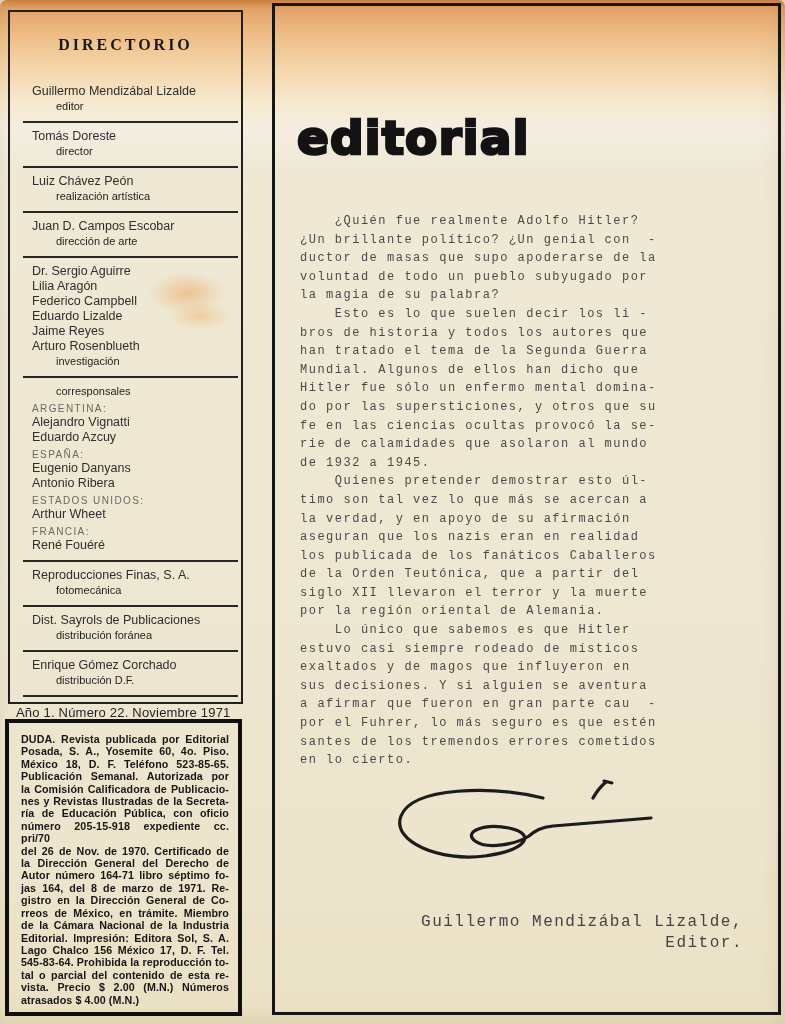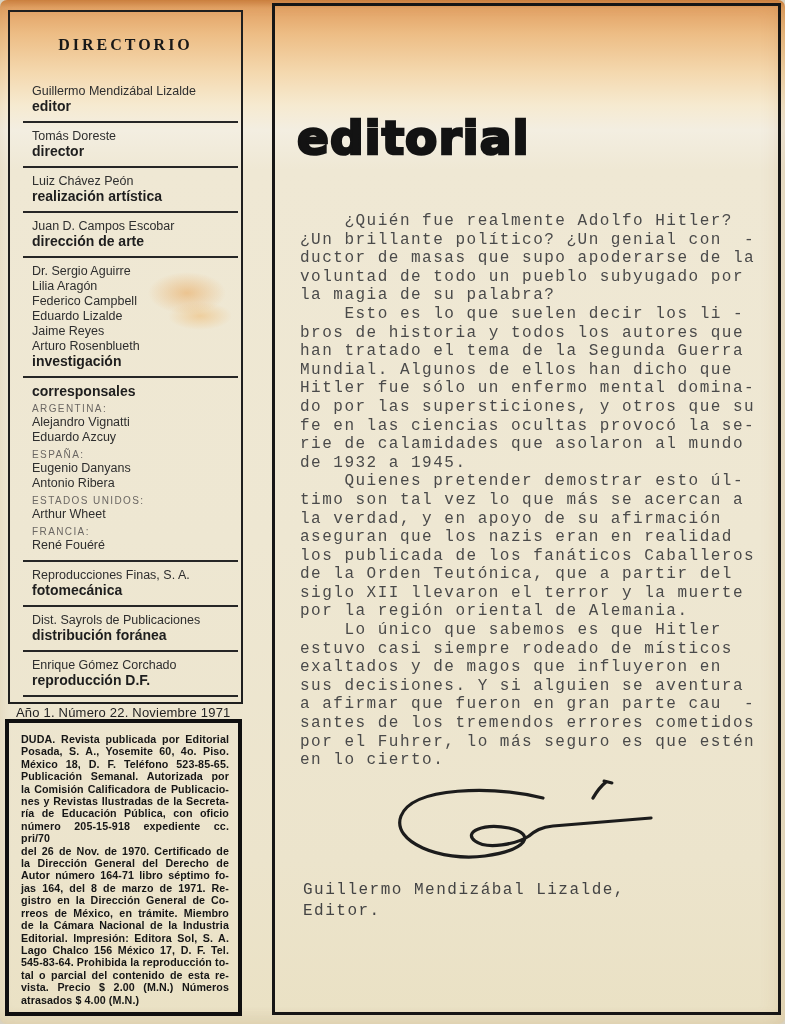--- a/index.html
+++ b/index.html
@@ -32,21 +32,21 @@
     font-size:16px; letter-spacing:3px; color:#181818;
   }
   #dir-list { margin-top:24px; }
   .dir-entry {
     margin-left:13px; margin-right:3px;
     padding:6px 0 7px 9px;
     border-bottom:2px solid #262626;
   }
   .dir-entry:last-of-type { border-bottom:2px solid #262626; }
   .dir-name { font-size:12.5px; line-height:15px; color:#2e2e2e; }
-  .dir-role { font-size:14px; line-height:15px; font-weight:bold; color:#1e1e1e; }
+  .dir-role { font-size:11px; line-height:15px; font-weight:normal; color:#1e1e1e;margin-left:24px; }
   .corr-label {
     font-size:10px; line-height:12px; letter-spacing:1.4px;
     color:#6b6763; margin-top:4px;
   }
   .issue-line {
     font-size:13px; color:#232323; padding:8px 0 0 6px; letter-spacing:.2px;
   }
 
   
   #legal-box {
@@ -67,25 +67,25 @@
   }
   .headline {
     position:absolute; left:22px; top:108px;
     font-family:"DejaVu Sans", sans-serif; font-weight:bold;
     font-size:47px; line-height:1; letter-spacing:1px; color:#131313;
     -webkit-text-stroke:2.6px #131313;
   }
   #edit-body { position:absolute; left:25px; top:206px; }
   .t-line {
     white-space:pre; font-family:"Liberation Mono", monospace;
-    font-size:16px; line-height:18.6px; letter-spacing:1.5px; color:#4a4a4a;
+    font-size:12px; line-height:18.6px; letter-spacing:1.5px; color:#4a4a4a;
   }
   #signature { position:absolute; left:108px; top:770px; }
   #signoff {
-    position:absolute; left:28px; top:874px; width:440px; text-align:left;
+    position:absolute; left:28px; top:906px; width:440px; text-align:right;
     font-family:"Liberation Mono", monospace; font-size:16px; line-height:21px;
     letter-spacing:1.5px; color:#444444;
   }
 </style>
 </head>
 <body>
 
 <div id="page">
 
   <div class="stain" id="stain1"></div>
@@ -135,21 +135,21 @@
         <div class="dir-entry">
           <div class="dir-name">Reproducciones Finas, S. A.</div>
           <div class="dir-role">fotomecánica</div>
         </div>
         <div class="dir-entry">
           <div class="dir-name">Dist. Sayrols de Publicaciones</div>
           <div class="dir-role">distribución foránea</div>
         </div>
         <div class="dir-entry">
           <div class="dir-name">Enrique Gómez Corchado</div>
-          <div class="dir-role">reproducción D.F.</div>
+          <div class="dir-role">distribución D.F.</div>
         </div>
       </div>
     <div class="issue-line">Año 1. Número 22. Noviembre 1971</div>
   </div>
 
   <div id="legal-box">
       <div class="legal-line">DUDA. Revista publicada por Editorial</div>
       <div class="legal-line">Posada, S. A., Yosemite 60, 4o. Piso.</div>
       <div class="legal-line">México 18, D. F. Teléfono 523-85-65.</div>
       <div class="legal-line">Publicación Semanal. Autorizada por</div>
@@ -195,22 +195,22 @@
         <div class="t-line">aseguran que los nazis eran en realidad</div>
         <div class="t-line">los publicada de los fanáticos Caballeros</div>
         <div class="t-line">de la Orden Teutónica, que a partir del</div>
         <div class="t-line">siglo XII llevaron el terror y la muerte</div>
         <div class="t-line">por la región oriental de Alemania.</div>
         <div class="t-line">    Lo único que sabemos es que Hitler</div>
         <div class="t-line">estuvo casi siempre rodeado de místicos</div>
         <div class="t-line">exaltados y de magos que influyeron en</div>
         <div class="t-line">sus decisiones. Y si alguien se aventura</div>
         <div class="t-line">a afirmar que fueron en gran parte cau  -</div>
+        <div class="t-line">por el Fuhrer, lo más seguro es que estén</div>
         <div class="t-line">santes de los tremendos errores cometidos</div>
-        <div class="t-line">por el Fuhrer, lo más seguro es que estén</div>
         <div class="t-line">en lo cierto.</div>
       </div>
 
     <svg id="signature" width="290" height="100" viewBox="0 0 290 100" fill="none">
       <path d="M160 22 C 110 10, 30 10, 18 40 C 8 66, 58 86, 102 80 C 144 74, 154 58, 126 52 C 100 47, 80 56, 92 65 C 104 74, 134 68, 146 60 C 152 55, 158 51, 170 50 L 268 42" stroke="#1c1c1c" stroke-width="3.2" stroke-linecap="round" stroke-linejoin="round"></path>
       <path d="M210 22 C 214 15, 218 10, 223 6" stroke="#1c1c1c" stroke-width="3.4" stroke-linecap="round"></path>
       <path d="M221 5 L 229 7" stroke="#1c1c1c" stroke-width="3" stroke-linecap="round"></path>
     </svg>
 
     <div id="signoff">

